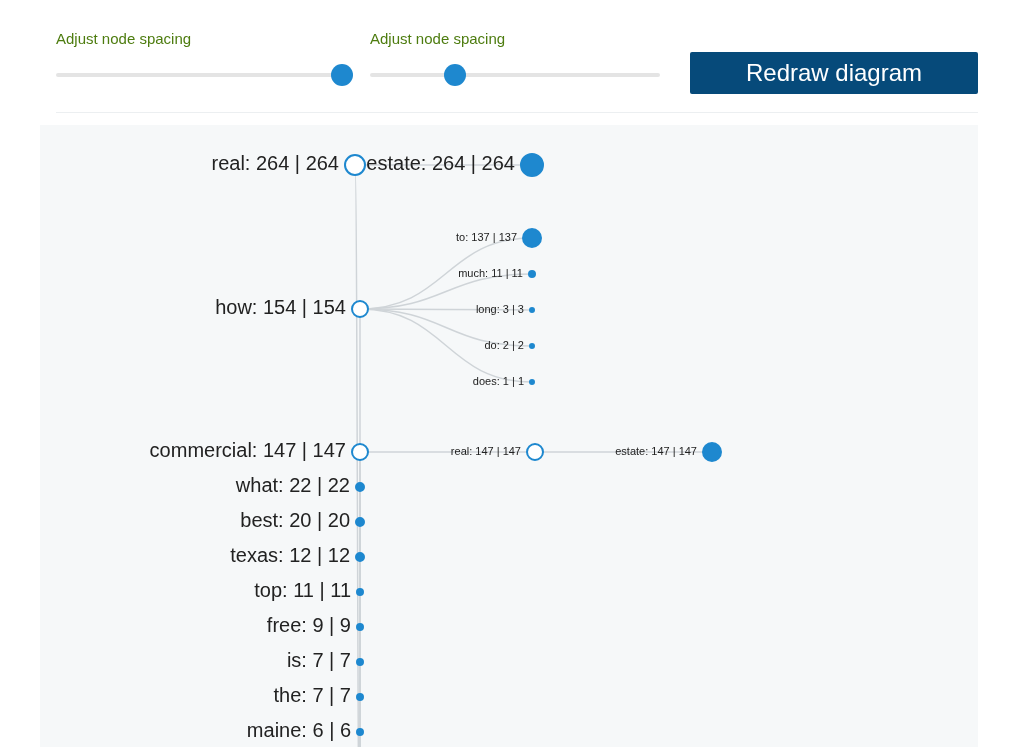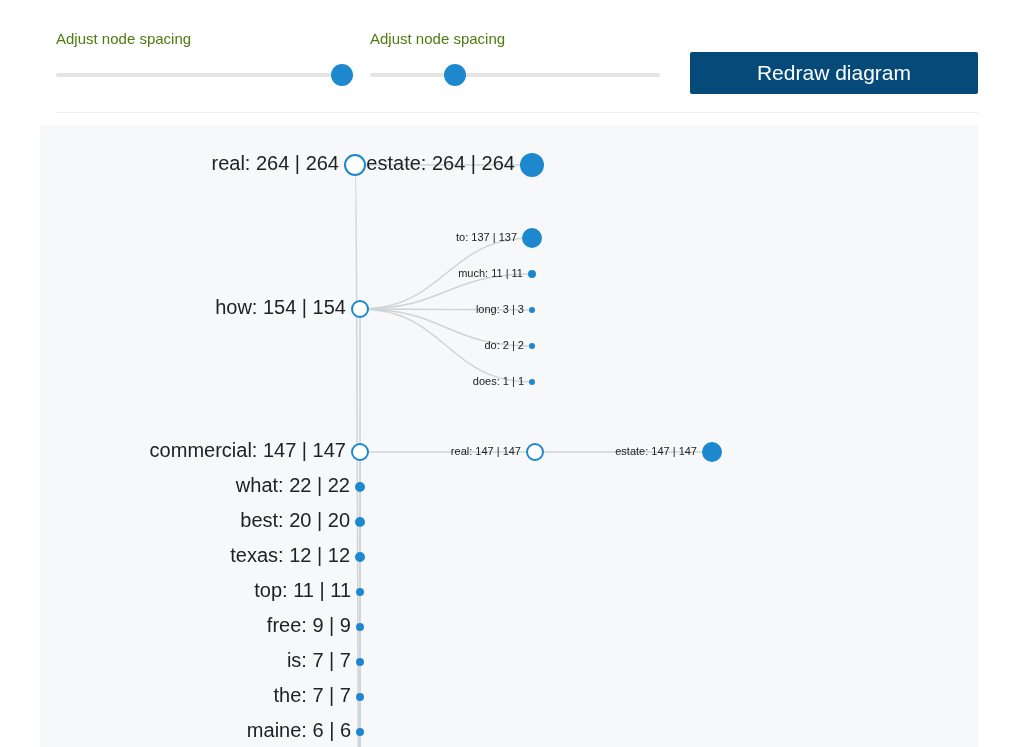--- a/index.html
+++ b/index.html
@@ -58,21 +58,21 @@
   }
 
   .redraw-btn {
     margin-left: auto;
     margin-top: 22px;
     width: 288px;
     height: 42px;
     background: #064a7a;
     color: #fff;
     border: none;
-    font-size: 21px;
+    font-size: 24px;
     font-weight: 400;
     border-radius: 2px;
     cursor: pointer;
   }
 
   .hr {
     margin: 18px 46px 0 56px;
     border: none;
     border-top: 1px solid #eceff1;
   }

